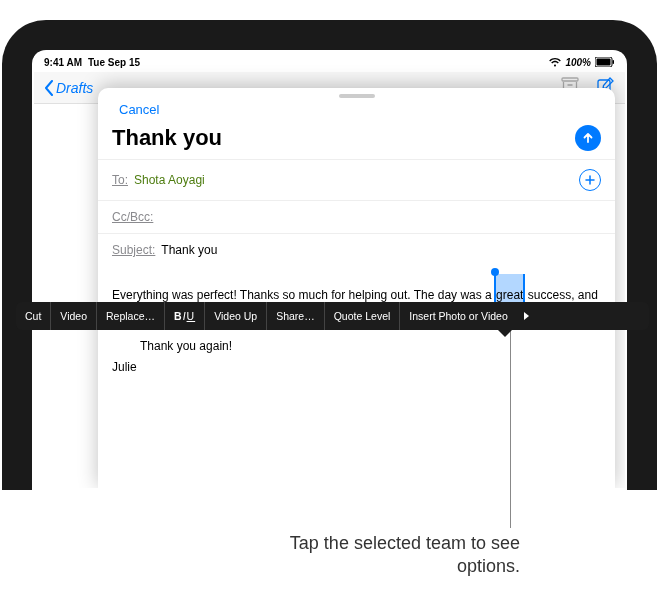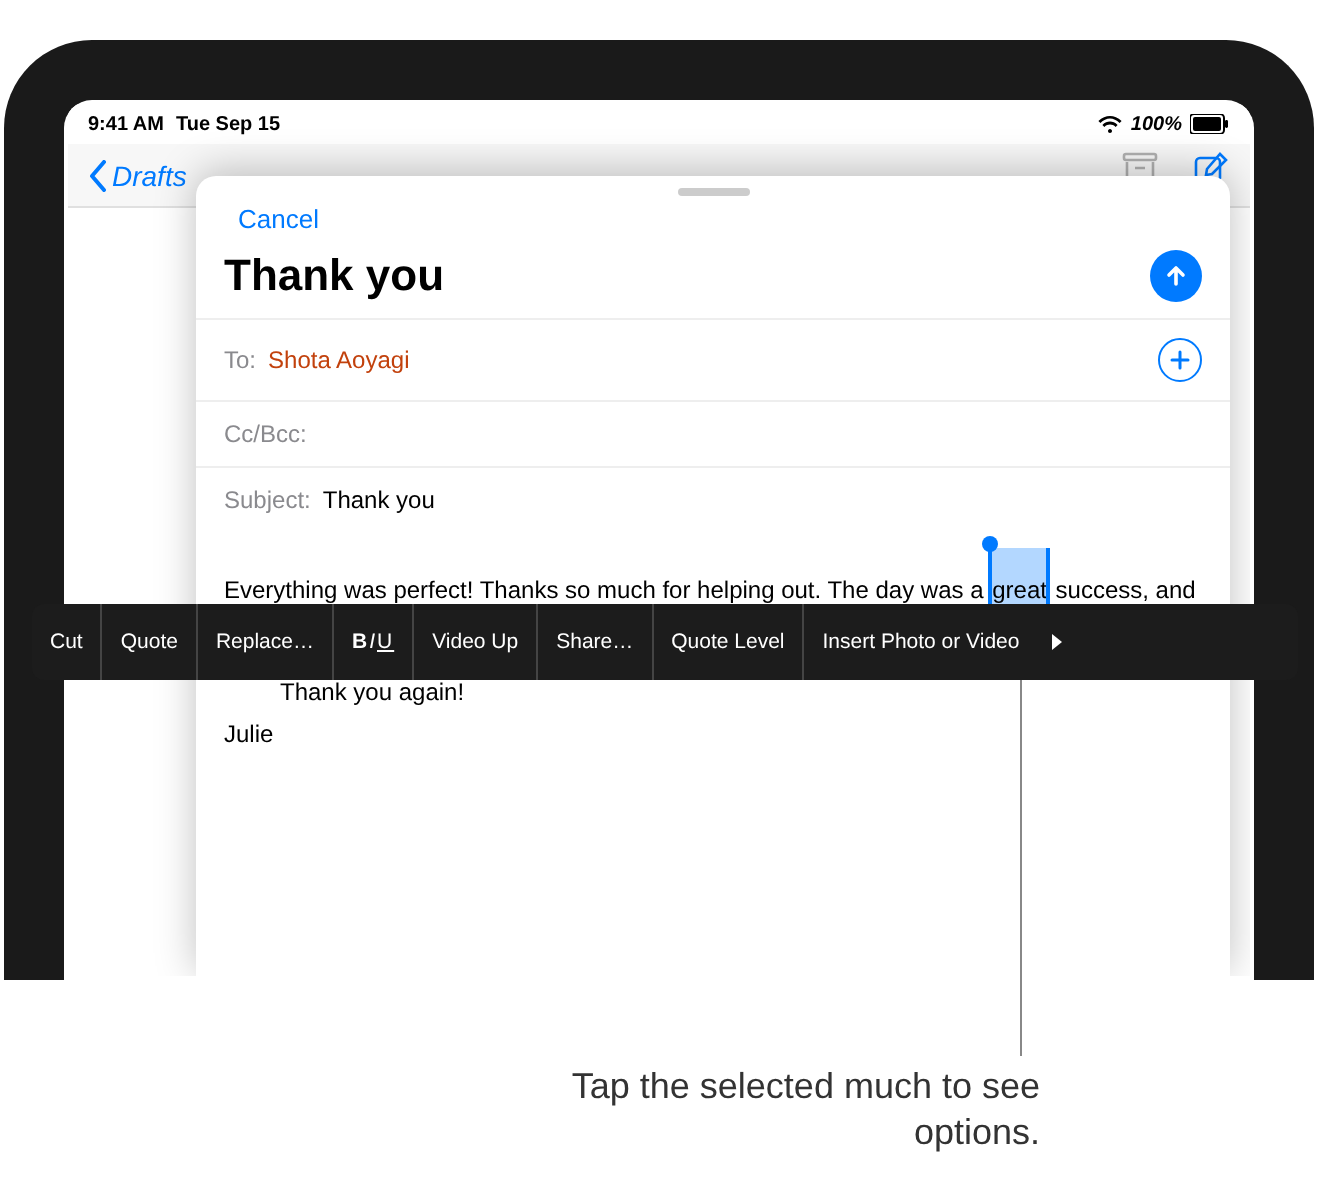--- a/index.html
+++ b/index.html
@@ -20,26 +20,26 @@
 
 .compose-sheet { position: absolute; top: 36px; left: 64px; right: 10px; bottom: 0; background: #fff; border-radius: 10px 10px 0 0; box-shadow: 0 -2px 20px rgba(0,0,0,0.25); overflow: hidden; }
 .sheet-grabber { width: 36px; height: 4px; background: #ccc; border-radius: 2px; margin: 6px auto 0; }
 .sheet-header { display: flex; justify-content: space-between; align-items: flex-start; padding: 4px 21px 8px; }
 .cancel-button { color: #007aff; font-size: 13px; }
 .subject-title { font-size: 22px; font-weight: 700; padding: 0 14px 8px; display: flex; justify-content: space-between; align-items: center; }
 .send-button { width: 26px; height: 26px; border-radius: 50%; background: #007aff; display: flex; align-items: center; justify-content: center; }
 .send-button svg { display: block; }
 
 .field-row { display: flex; align-items: center; padding: 9px 14px; border-top: 1px solid #eee; font-size: 12px; }
-.field-label { color: #8a8a8e; margin-right: 6px; }
-.field-value { color: #c2410c; flex: 1; }
+.field-label { color: #8a8a8e; margin-right: 6px; text-decoration: underline; }
+.field-value { color: #4d7c0f; flex: 1; }
 .field-value.black { color: #000; }
 .add-contact { width: 22px; height: 22px; border-radius: 50%; border: 1.5px solid #007aff; color: #007aff; display: flex; align-items: center; justify-content: center; font-size: 16px; line-height: 1; }
 
-.edit-menu { position: absolute; top: 231px; left: 4px; right: 4px; height: 38px; background: #1c1c1c; border-radius: 6px; display: flex; align-items: center; color: #fff; font-size: 10.5px; z-index: 10; }
+.edit-menu { position: absolute; top: 231px; left: 4px; right: 4px; height: 28px; background: #1c1c1c; border-radius: 6px; display: flex; align-items: center; color: #fff; font-size: 10.5px; z-index: 10; }
 .edit-menu-item { padding: 0 9px; height: 100%; display: flex; align-items: center; border-right: 1px solid #444; white-space: nowrap; }
 .edit-menu-item.biu { font-weight: 700; letter-spacing: 1px; }
 .edit-menu-item.biu .i { font-style: italic; font-weight: 400; }
 .edit-menu-item.biu .u { text-decoration: underline; font-weight: 400; }
 .edit-menu-arrow { width: 20px; display: flex; align-items: center; justify-content: center; height: 100%; }
 .menu-tail { position: absolute; top: 258px; left: 492px; width: 0; height: 0; border-left: 7px solid transparent; border-right: 7px solid transparent; border-top: 7px solid #1c1c1c; z-index: 10; }
 
 .body-area { padding: 20px 14px 0; font-size: 12px; line-height: 1.55; color: #000; }
 .body-para { margin-bottom: 14px; }
 .selection { background: #b3d7ff; padding: 14px 1px; position: relative; }
@@ -143,33 +143,33 @@
         <div class="body-para" style="margin-bottom:2px;margin-left:28px;">Thank you again!</div>
         <div>Julie</div>
       </div>
     </div>
 
   </div>
 </div>
 
 <div class="edit-menu" style="left:16px; right:16px; top:302px;">
   <div class="edit-menu-item">Cut</div>
-  <div class="edit-menu-item">Quote</div>
+  <div class="edit-menu-item">Video</div>
   <div class="edit-menu-item">Replace…</div>
   <div class="edit-menu-item biu">
       <span>B</span>
       <span class="i">I</span>
       <span class="u">U</span>
     </div>
   <div class="edit-menu-item">Video Up</div>
   <div class="edit-menu-item">Share…</div>
   <div class="edit-menu-item">Quote Level</div>
   <div class="edit-menu-item" style="border-right:none;">Insert Photo or Video</div>
   <div class="edit-menu-arrow">
     <svg width="7" height="10" viewBox="0 0 7 10">
         <path d="M1 1l5 4-5 4z" fill="#fff"></path>
       </svg>
   </div>
 </div>
 <div class="menu-tail" style="top:330px; left:498px;"></div>
 
 <div class="callout-line v1"></div>
-<div class="callout-text">Tap the selected much to see options.</div>
+<div class="callout-text">Tap the selected team to see options.</div>
 
 </body></html>

